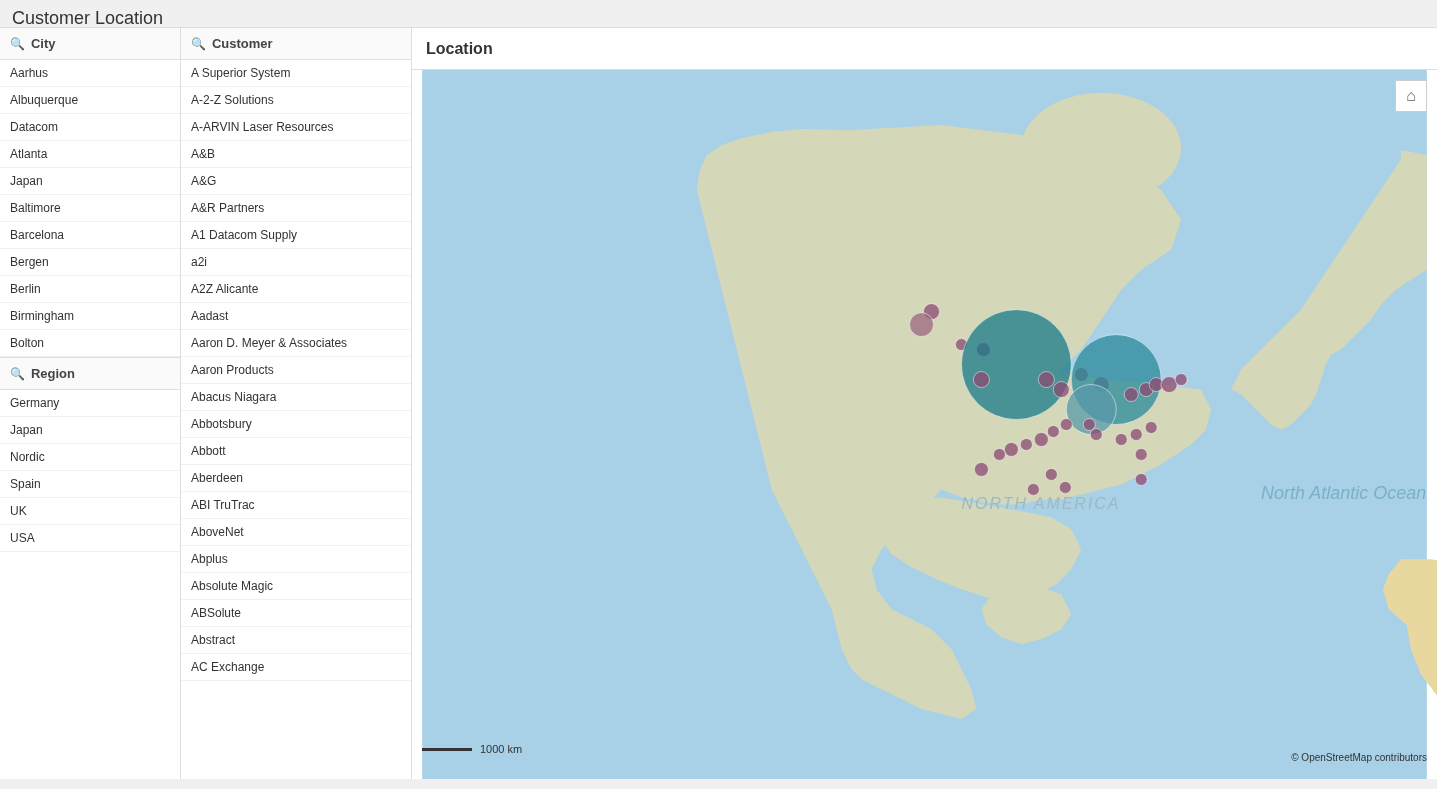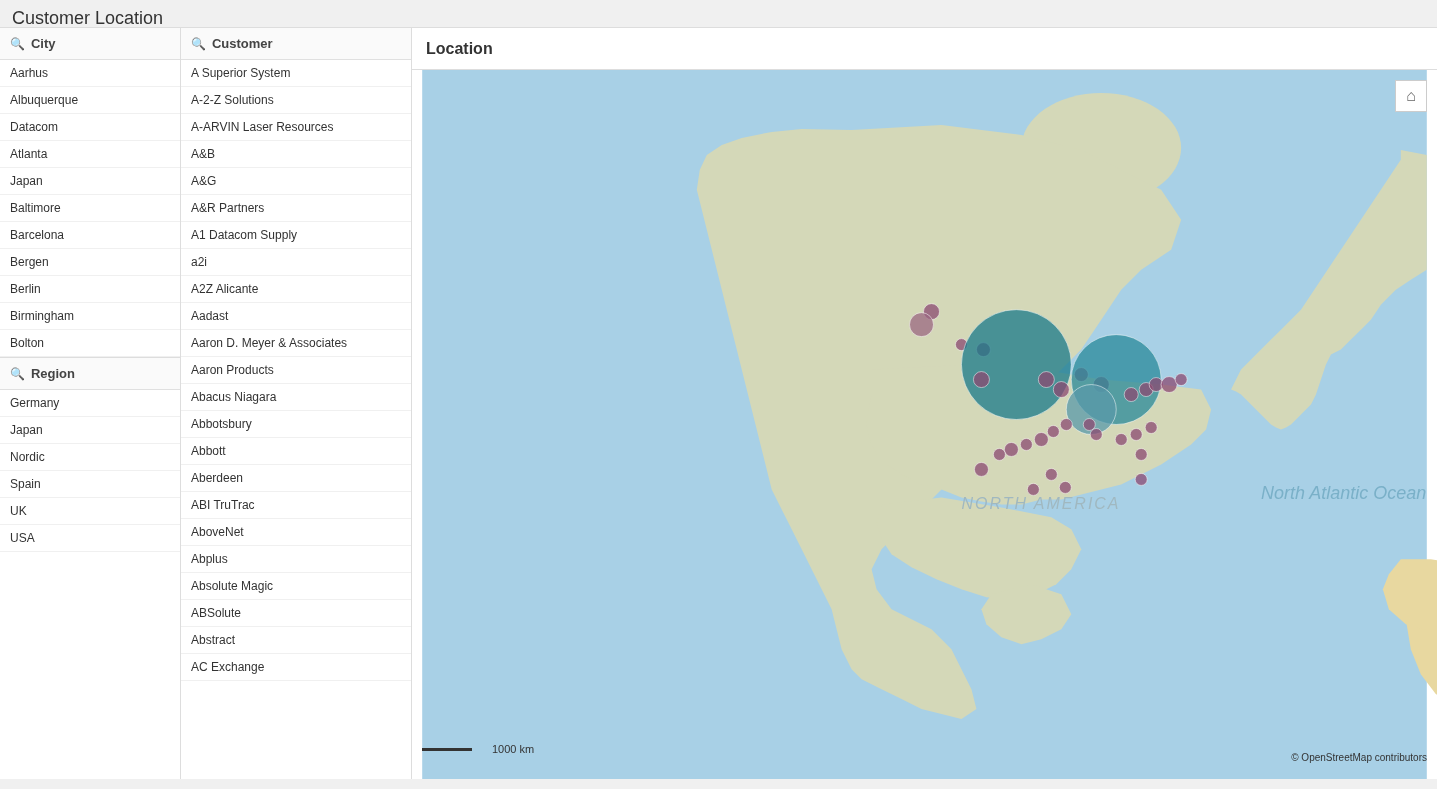--- a/index.html
+++ b/index.html
@@ -130,21 +130,21 @@
       bottom: 24px;
       left: 10px;
       font-size: 11px;
       color: #333;
       z-index: 10;
     }
 
     .map-scale-bar {
       display: flex;
       align-items: center;
-      gap: 20px;
+      gap: 8px;
       margin-top: 28px;
     }
 
     .scale-line {
       width: 50px;
       height: 3px;
       background: #333;
       border-left: 2px solid #333;
       border-right: 2px solid #333;
     }

